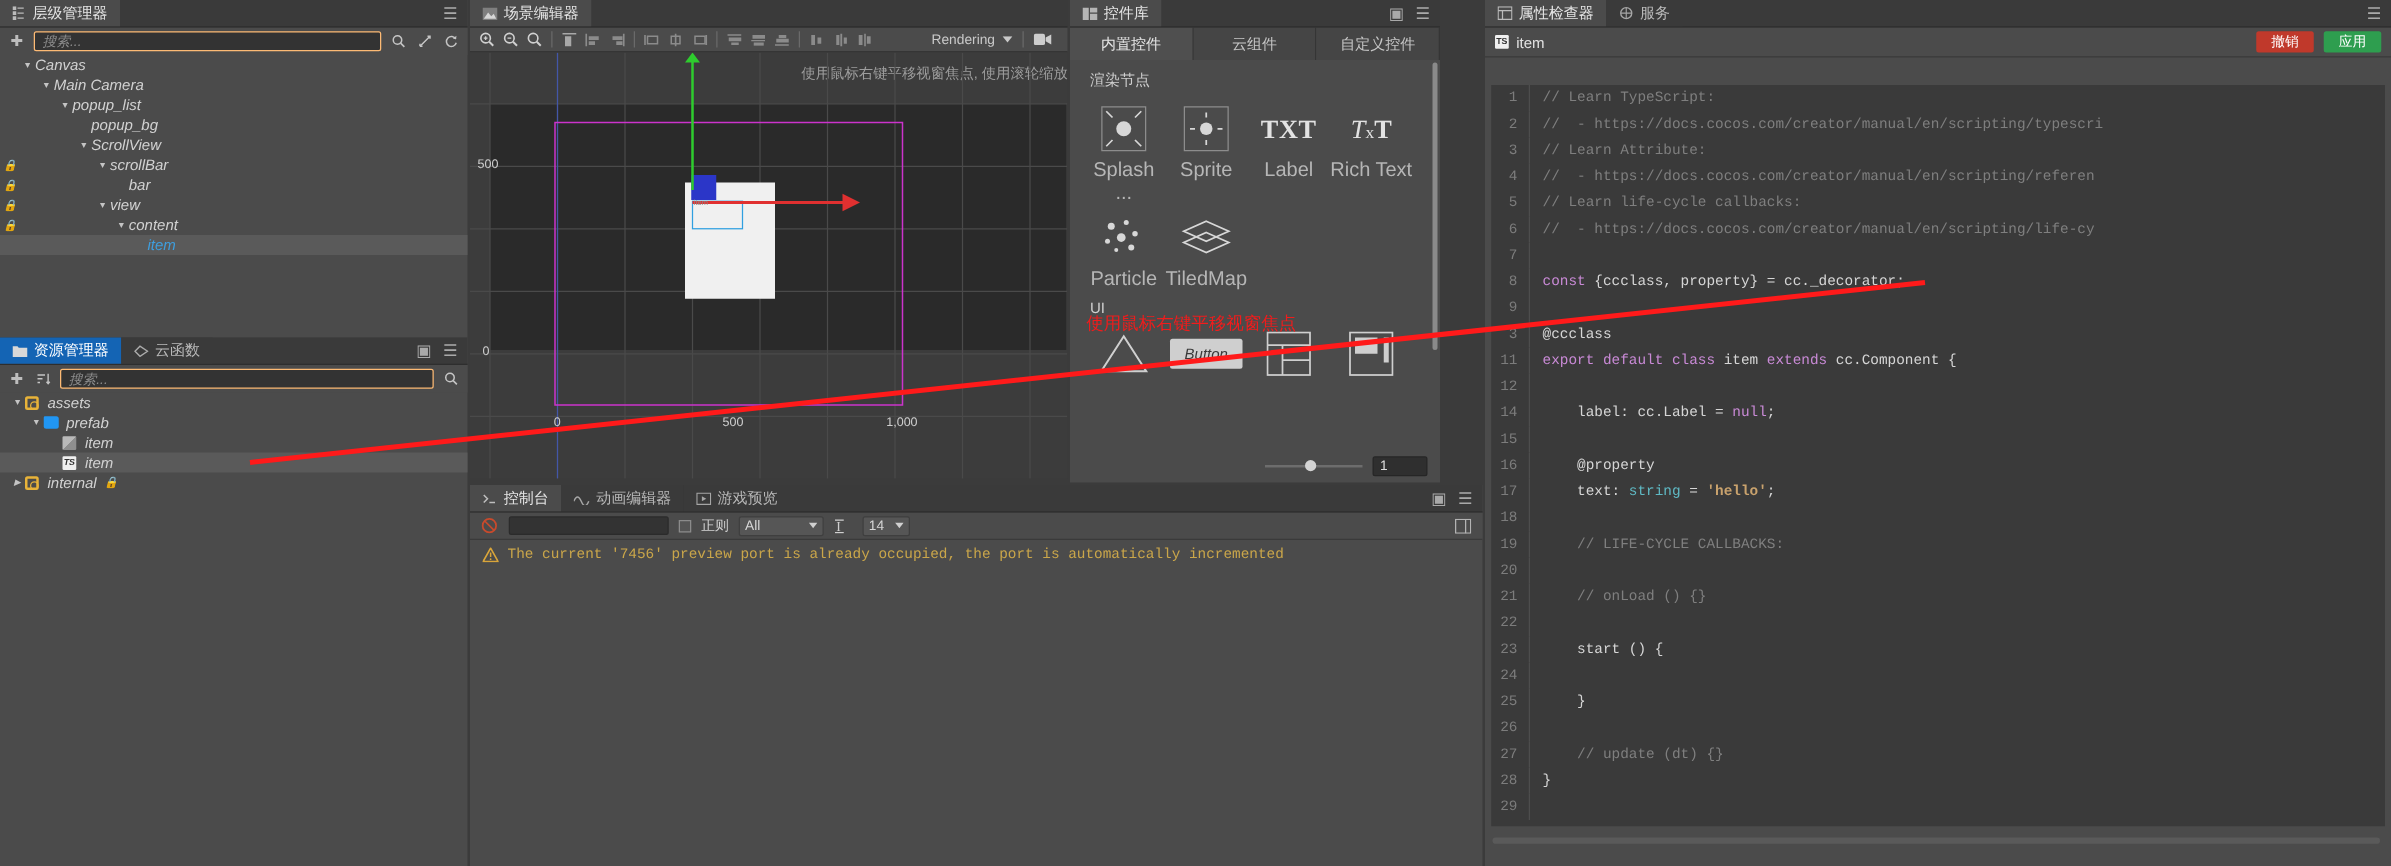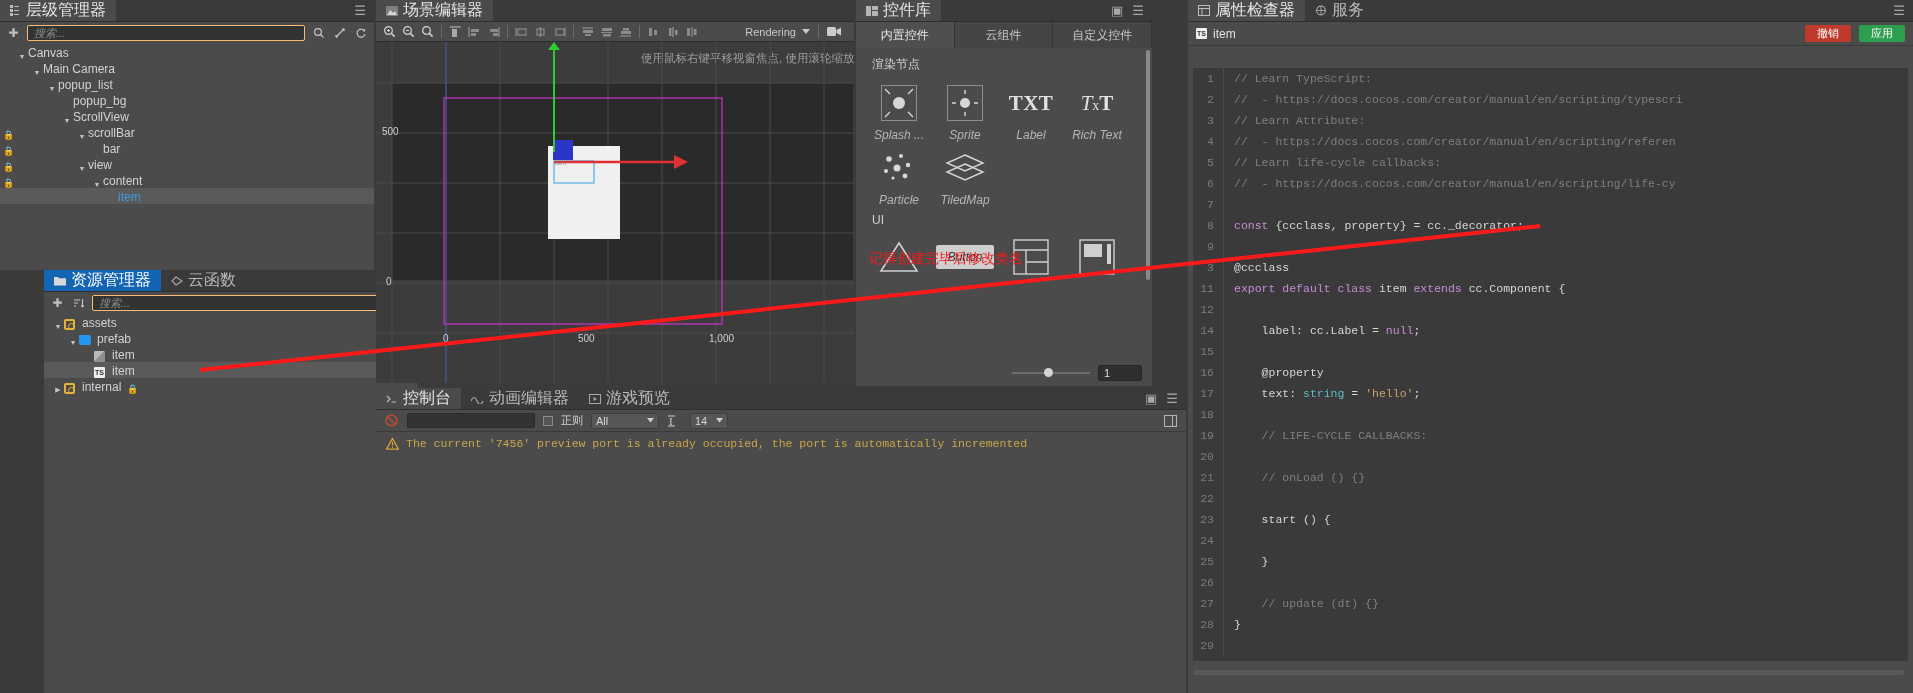--- a/index.html
+++ b/index.html
@@ -14,21 +14,21 @@
   .app { position: relative; width: 1913px; height: 693px; background: #3b3b3b; }
 
   
   .panel { position: absolute; background: #4b4b4b; }
   .tabbar {
     height: 22px; background: #3a3a3a; display: flex; align-items: stretch;
     border-bottom: 1px solid #2e2e2e; position: relative;
   }
   .tab {
     display: flex; align-items: center; gap: 5px;
-    padding: 0 10px; font-size: 16px; color: #b9b9b9;
+    padding: 0 10px; font-size: 12px; color: #b9b9b9;
     background: #3a3a3a; position: relative;
   }
   .tab.active { background: #4b4b4b; color: #e4e4e4; }
   .tab.accentfill { background: #1464b4; color: #fff; }
   .tabmenu {
     margin-left: auto; display: flex; align-items: center; gap: 9px;
     padding-right: 8px; color: #a9a9a9; font-size: 13px;
   }
   .toolrow {
     height: 22px; display: flex; align-items: center; gap: 6px;
@@ -40,22 +40,22 @@
     padding: 0 6px; display: flex; align-items: center;
   }
   .iconbtn {
     width: 15px; height: 15px; display: inline-flex; align-items: center;
     justify-content: center; color: #bdbdbd; font-size: 12px; cursor: default;
   }
 
   
   .tree { font-size: 12px; }
   .trow {
-    height: 16px; display: flex; align-items: flex-end; position: relative;
-    padding-left: 2px; white-space: nowrap;
+    height: 16px; display: flex; align-items: center; position: relative;
+    padding-left: 2px; white-space: nowrap; font-style: italic;
   }
   .trow.sel { background: #5a5a5a; }
   .lock { position: absolute; left: 3px; color: #e0491c; font-size: 9px; }
   .arrow {
     width: 12px; text-align: center; font-size: 7px; color: #c4c4c4;
     display: inline-block;
   }
   .arrow.none { color: transparent; }
   .tlabel { color: #d2d2d2; }
   .tlabel.blue { color: #3e9ede; }
@@ -90,21 +90,21 @@
   .libtab {
     flex: 1; display: flex; align-items: center; justify-content: center;
     font-size: 12px; color: #c6c6c6; border-right: 1px solid #353535;
     background: #454545;
   }
   .libtab.active { background: #4f4f4f; color: #e6e6e6; }
   .secttl { font-size: 12px; color: #cfcfcf; padding: 8px 0 6px 16px; }
   .grid { display: flex; flex-wrap: wrap; padding-left: 10px; }
   .gcell { width: 66px; text-align: center; margin-bottom: 2px; }
   .gbox { height: 48px; display: flex; align-items: center; justify-content: center; }
-  .gname { font-size: 12px; color: #b6b6b6; margin-top: 1px; font-style: italic; }
+  .gname { font-size: 16px; color: #b6b6b6; margin-top: 1px; }
   .boxout { width: 36px; height: 36px; border: 1px solid #8d8d8d; position: relative; }
 
   
   .cons-tool {
     height: 22px; display: flex; align-items: center; gap: 8px;
     padding: 0 8px; background: #4b4b4b; border-bottom: 1px solid #3a3a3a;
   }
   .cons-srch {
     width: 128px; height: 15px; background: #333; border: 1px solid #2b2b2b;
     border-radius: 2px;
@@ -133,21 +133,21 @@
     position: absolute; background: #3a3a3a; overflow: hidden;
     font-family: "Liberation Mono", monospace; font-size: 11.5px;
   }
   .cline { height: 21px; display: flex; align-items: center; white-space: pre; }
   .gutter { width: 30px; text-align: right; padding-right: 9px; color: #7c7c7c; flex: none; }
   .cbar { width: 1px; align-self: stretch; background: #4d4d4d; margin-right: 10px; flex: none; }
   .cm { color: #7f7f7f; }
   .kw { color: #c98ad6; }
   .id { color: #d6d6d6; }
   .ty { color: #5fb9c4; }
-  .st { color: #c9a26d; }
+  .st { color: #c9a26d; font-weight: bold; }
 
   .annot {
     position: absolute; color: #f01c1c; font-size: 14px; white-space: nowrap;
     font-family: "DejaVu Sans", sans-serif;
   }
 </style>
 </head>
 <body>
 
 <div class="app">
@@ -242,21 +242,21 @@
           <span class="tlabel">content</span>
         </div>
         <div class="trow sel">
           <span style="display: inline-block; width: 104px;"></span>
           <span class="arrow none"></span>
           <span class="tlabel blue">item</span>
         </div>
       </div>
   </div>
 
-  <div class="panel" style="left:0;top:270px;width:374px;height:423px;margin-left:44px;">
+  <div class="panel" style="left:0;top:270px;width:374px;height:423px;">
     <div class="tabbar">
       <div class="tab accentfill">
         <svg width="12" height="10" viewBox="0 0 12 10">
           <path d="M0 1 h4 l1 1.2 h7 V9.5 H0z" fill="#d8d8d8"></path>
         </svg>
         <span>资源管理器</span>
       </div>
       <div class="tab">
         <svg width="12" height="11" viewBox="0 0 12 11">
           <path d="M1 6 L5 2 L11 6 L5 10z" fill="none" stroke="#aaa" stroke-width="1.1"></path>
@@ -781,15 +781,15 @@
         <div class="cline"><span class="gutter">28</span><span class="cbar"></span><span><span class="id">}</span></span></div>
         <div class="cline"><span class="gutter">29</span><span class="cbar"></span><span></span></div>
       </div>
 
     <div style="position:absolute;left:6px;bottom:18px;width:710px;height:5px;background:#5a5a5a;border-radius:3px;"></div>
   </div>
 
   <svg style="position:absolute;left:0;top:0;pointer-events:none;" width="1913" height="693">
     <line x1="200" y1="370" x2="1540" y2="226" stroke="#ff1a1a" stroke-width="4"></line>
   </svg>
-  <div class="annot" style="left:869px;top:250px;">记得创建完毕后修改类名</div>
+  <div class="annot" style="left:869px;top:250px;">使用鼠标右键平移视窗焦点</div>
 
 </div>
 
 </body></html>

